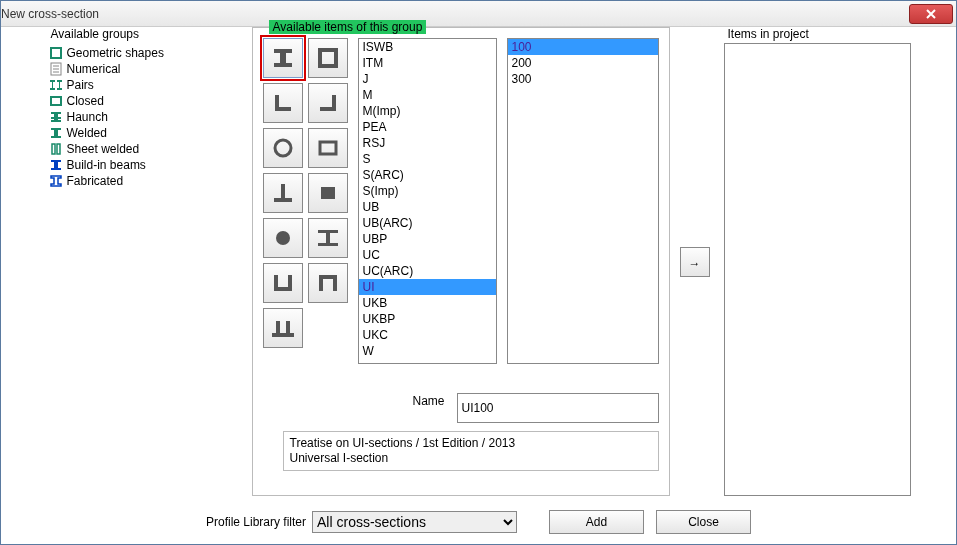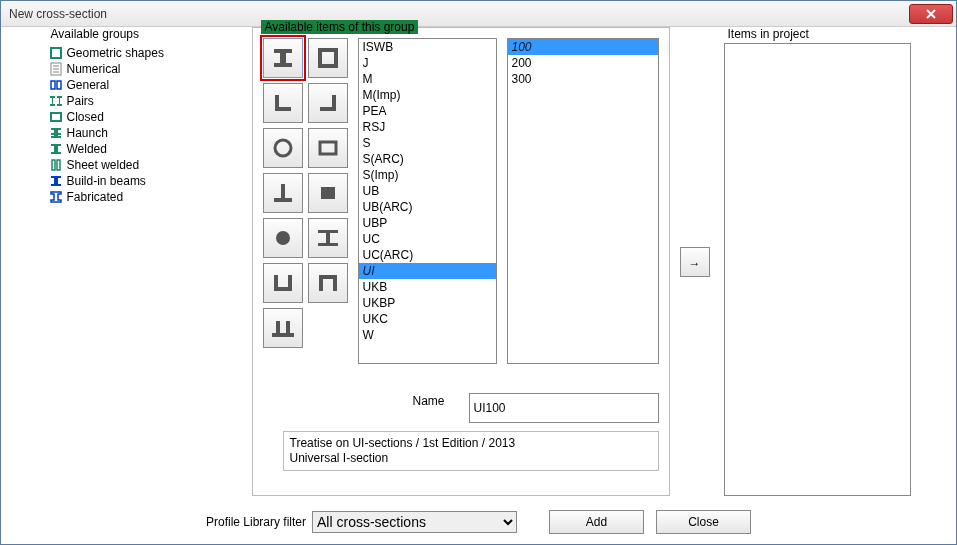--- a/index.html
+++ b/index.html
@@ -21,21 +21,21 @@
     display: flex;
     flex-direction: column;
   }
   .titlebar {
     height: 26px;
     background: linear-gradient(to bottom, #f8f8f8, #e8e8e8);
     border-bottom: 1px solid #ccc;
     display: flex;
     align-items: center;
     justify-content: space-between;
-    padding: 0 0 0 8px;
+    padding: 0 0 0 0;
     font-size: 12px;
     color: #333;
   }
   .titlebar .title { }
   .closebtn {
     width: 44px;
     height: 20px;
     margin-right: 3px;
     background: linear-gradient(to bottom, #e45a5a, #c63a3a);
     border: 1px solid #8a2020;
@@ -106,22 +106,22 @@
   
   .fieldset {
     border: 1px solid #bbb;
     position: relative;
     padding: 10px 10px 10px 10px;
     flex: 1;
   }
   .fieldset-label {
     position: absolute;
     top: -8px;
-    left: 8px;
-    background: #15803d;
+    left: 16px;
+    background: #22c55e;
     padding: 0 4px;
     font-size: 12px;
   }
   .items-inner {
     display: flex;
     gap: 10px;
     height: 330px;
   }
   .shape-buttons {
     display: grid;
@@ -162,22 +162,21 @@
   .listbox.sizes { width: 152px; }
   .lb-item {
     padding: 0 4px;
     height: 16px;
     line-height: 16px;
     cursor: pointer;
     white-space: nowrap;
   }
   .lb-item.selected {
     background: #3399ff;
-    color: #0f172a;
-    font-style: italic;
+    color: #4c1d95;
   }
   .arrow-col {
     width: 34px;
     display: flex;
     flex-direction: column;
     justify-content: center;
   }
   .arrow-btn {
     width: 30px;
     height: 30px;
@@ -192,21 +191,21 @@
   .project-list {
     border: 1px solid #888;
     background: #fff;
     flex: 1;
     height: 410px;
   }
 
   .name-row {
     display: flex;
     align-items: center;
-    gap: 24px;
+    gap: 12px;
     margin-top: 10px;
     padding-left: 150px;
   }
   .name-row input {
     flex: 1;
     height: 30px;
     border: 1px solid #888;
     padding: 0 4px;
     font-size: 12px;
     margin-top: 15px;
@@ -284,26 +283,20 @@
             <svg class="group-icon" viewBox="0 0 14 14">
                 <rect x="2" y="1" width="10" height="12" fill="none" stroke="#888" stroke-width="1"></rect>
                 <line x1="4" y1="4" x2="10" y2="4" stroke="#888"></line>
                 <line x1="4" y1="7" x2="10" y2="7" stroke="#888"></line>
                 <line x1="4" y1="10" x2="10" y2="10" stroke="#888"></line>
               </svg>
             <span class="group-text">Numerical</span>
           </div>
           <div class="group-item">
             <svg class="group-icon" viewBox="0 0 14 14">
-                <path d="M2 3h4v8H2zM8 3h4v8H8z" fill="none" stroke="#0040c0" stroke-width="1.5"></path>
-              </svg>
-            <span class="group-text">General</span>
-          </div>
-          <div class="group-item">
-            <svg class="group-icon" viewBox="0 0 14 14">
                 <path d="M1 2h5v2H4v6h2v2H1v-2h2V4H1zM8 2h5v2h-2v6h2v2H8v-2h2V4H8z" fill="#1a8a6a"></path>
               </svg>
             <span class="group-text">Pairs</span>
           </div>
           <div class="group-item">
             <svg class="group-icon" viewBox="0 0 14 14">
                 <rect x="2" y="3" width="10" height="8" fill="none" stroke="#1a8a6a" stroke-width="2"></rect>
               </svg>
             <span class="group-text">Closed</span>
           </div>
@@ -409,20 +402,21 @@
               <div class="shape-btn">
                   <svg viewBox="0 0 26 26">
                     <path d="M2 18h22v4H2zM6 6h4v12H6zM16 6h4v12h-4z" fill="#555"></path>
                   </svg>
                 </div>
             </div>
 
             <div class="pick-lists">
               <div class="listbox types">
                 <div class="lb-item">ISWB</div>
+                <div class="lb-item">ITM</div>
                 <div class="lb-item">J</div>
                 <div class="lb-item">M</div>
                 <div class="lb-item">M(Imp)</div>
                 <div class="lb-item">PEA</div>
                 <div class="lb-item">RSJ</div>
                 <div class="lb-item">S</div>
                 <div class="lb-item">S(ARC)</div>
                 <div class="lb-item">S(Imp)</div>
                 <div class="lb-item">UB</div>
                 <div class="lb-item">UB(ARC)</div>

